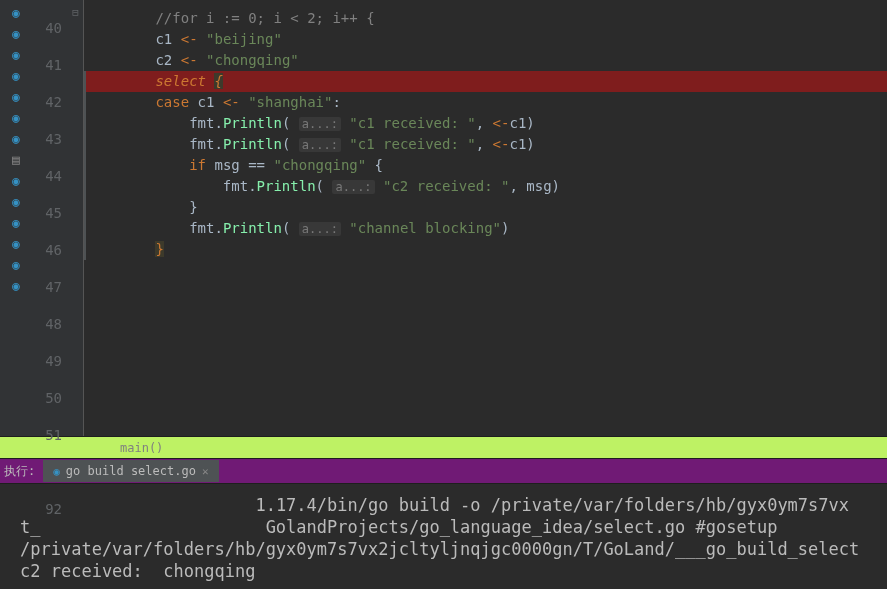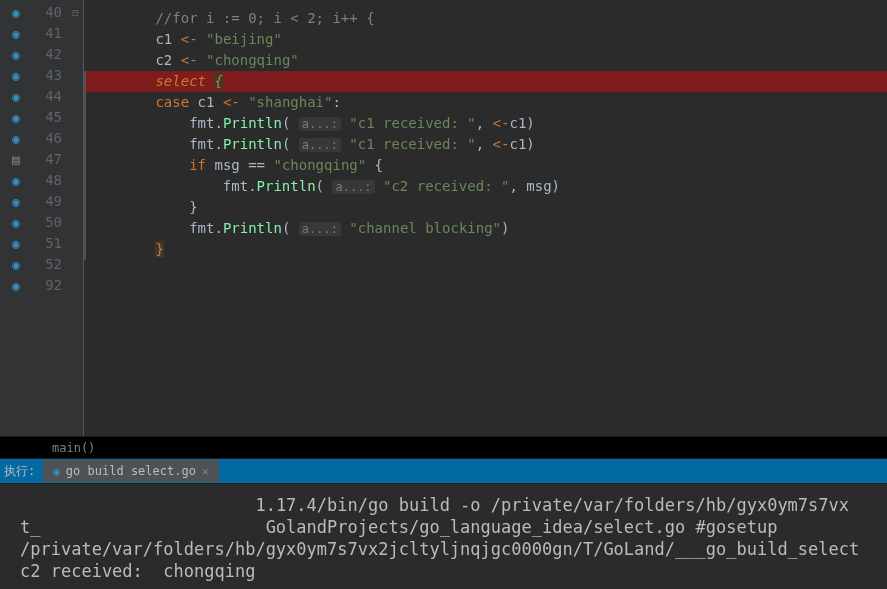--- a/index.html
+++ b/index.html
@@ -41,20 +41,21 @@
   background: #313335;
   color: #606366;
   text-align: right;
   padding-top: 2px;
   user-select: none;
 }
 .line-numbers .ln {
   height: 21px;
   line-height: 21px;
   padding-right: 6px;
+  margin-top: 16px;
 }
 .fold-gutter {
   width: 16px;
   background: #313335;
   border-right: 1px solid #555;
   padding-top: 2px;
 }
 .fold-gutter .fg {
   height: 21px;
   line-height: 21px;
@@ -91,29 +92,29 @@
 .tok-string { color: #6a8759; }
 .tok-keyword { color: #cc7832; }
 .tok-ident { color: #a9b7c6; }
 .tok-func { color: #86efac; }
 .tok-brace { color: #a9b7c6; }
 .tok-hl-brace { color: #cc7832; background: #3d3a2b; }
 .tok-hint { color: #787878; background: #383838; padding: 0 3px; border-radius: 2px; font-size: 12px; }
 .breadcrumb {
   height: 22px;
   line-height: 22px;
-  background: #000000;
+  background: #bef264;
   color: #808080;
   font-size: 12px;
-  padding-left: 52px;
+  padding-left: 120px;
   border-top: 1px solid #1e1e1e;
 }
 .terminal-header {
   height: 26px;
-  background: #0369a1;
+  background: #701a75;
   display: flex;
   align-items: center;
   border-top: 1px solid #1e1e1e;
   border-bottom: 1px solid #1e1e1e;
 }
 .run-label {
   color: #bbbbbb;
   font-size: 12px;
   padding: 0 8px 0 4px;
 }

